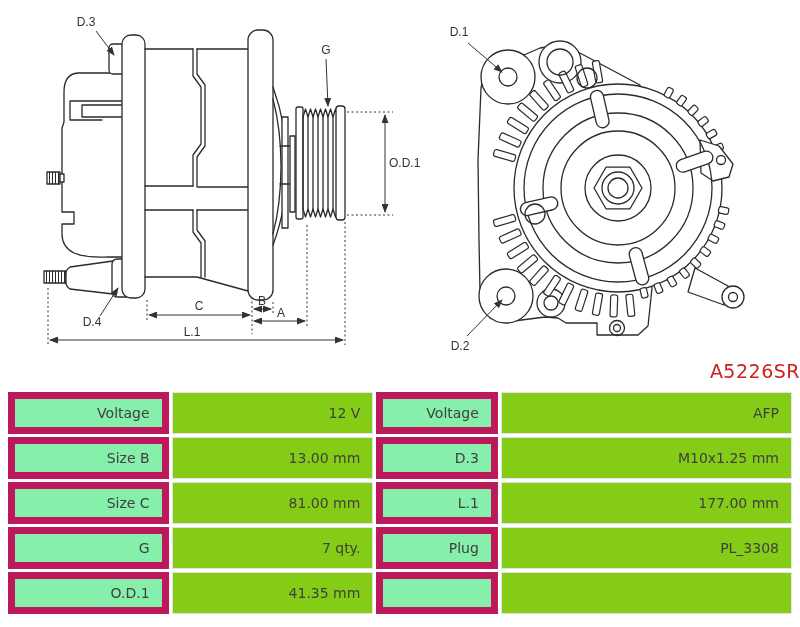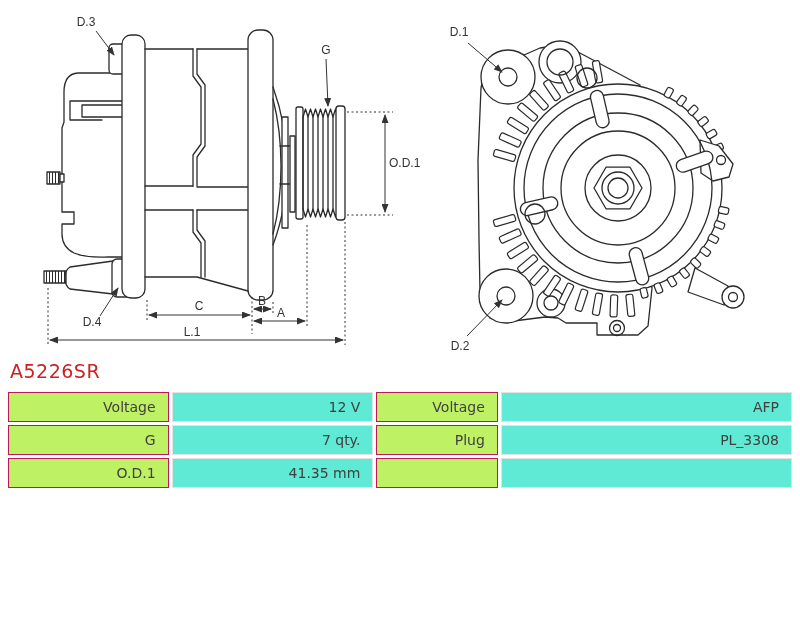--- a/index.html
+++ b/index.html
@@ -1,23 +1,23 @@
 <!DOCTYPE html>
 <html><head>
 <meta charset="utf-8">
 <style>
   html,body{margin:0;padding:0;background:#fff;}
   body{width:800px;height:627px;font-family:"DejaVu Sans","Liberation Sans",sans-serif;overflow:hidden;}
   .diagram-wrap{width:800px;height:356px;position:relative;}
   svg text{font-family:"Liberation Sans","DejaVu Sans",sans-serif;font-size:12px;fill:#333;}
-  .part-number{font-size:19px;color:#cc2222;margin:4px 0 7px 10px;font-weight:400;letter-spacing:.5px;}
+  .part-number{font-size:19px;color:#cc2222;margin:4px 0 7px 10px;font-weight:400;letter-spacing:.5px;text-align:right;}
   table.specs{border-collapse:separate;border-spacing:3px;margin-left:5px;width:790px;table-layout:fixed;}
   table.specs td{height:26px;font-size:14px;color:#404040;text-align:right;padding:1px 12px 1px 6px;overflow:hidden;white-space:nowrap;}
-  td.lbl{background:#bef264;border:1px solid #be185d;}
-  td.val{background:#5eead4;border:1px solid #e3e3e3;}
+  td.lbl{background:#86efac;border:7px solid #be185d;}
+  td.val{background:#84cc16;border:1px solid #e3e3e3;}
   col.c1{width:160px}col.c2{width:201px}col.c3{width:121px}col.c4{width:290px}
 </style>
 </head>
 <body>
 
 <div class="diagram-wrap">
 <svg width="800" height="356" viewBox="0 0 800 356">
   <defs>
     <pattern id="hatch" width="3" height="12" patternUnits="userSpaceOnUse">
       <path d="M1.5,0 V12" stroke="#2b2b2b" stroke-width="1"></path>
@@ -193,20 +193,32 @@
       <col class="c4">
     </colgroup>
   <tbody>
     <tr>
       <td class="lbl">Voltage</td>
       <td class="val">12 V</td>
       <td class="lbl">Voltage</td>
       <td class="val">AFP</td>
     </tr>
     <tr>
+      <td class="lbl">Size B</td>
+      <td class="val">13.00 mm</td>
+      <td class="lbl">D.3</td>
+      <td class="val">M10x1.25 mm</td>
+    </tr>
+    <tr>
+      <td class="lbl">Size C</td>
+      <td class="val">81.00 mm</td>
+      <td class="lbl">L.1</td>
+      <td class="val">177.00 mm</td>
+    </tr>
+    <tr>
       <td class="lbl">G</td>
       <td class="val">7 qty.</td>
       <td class="lbl">Plug</td>
       <td class="val">PL_3308</td>
     </tr>
     <tr>
       <td class="lbl">O.D.1</td>
       <td class="val">41.35 mm</td>
       <td class="lbl"></td>
       <td class="val"></td>

